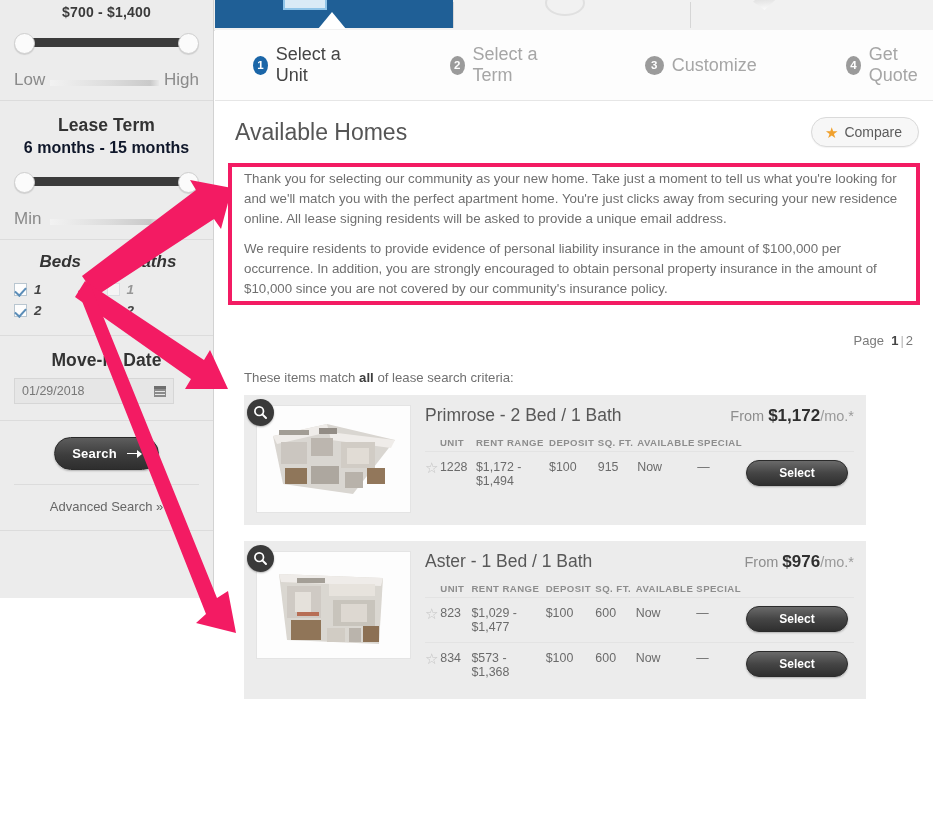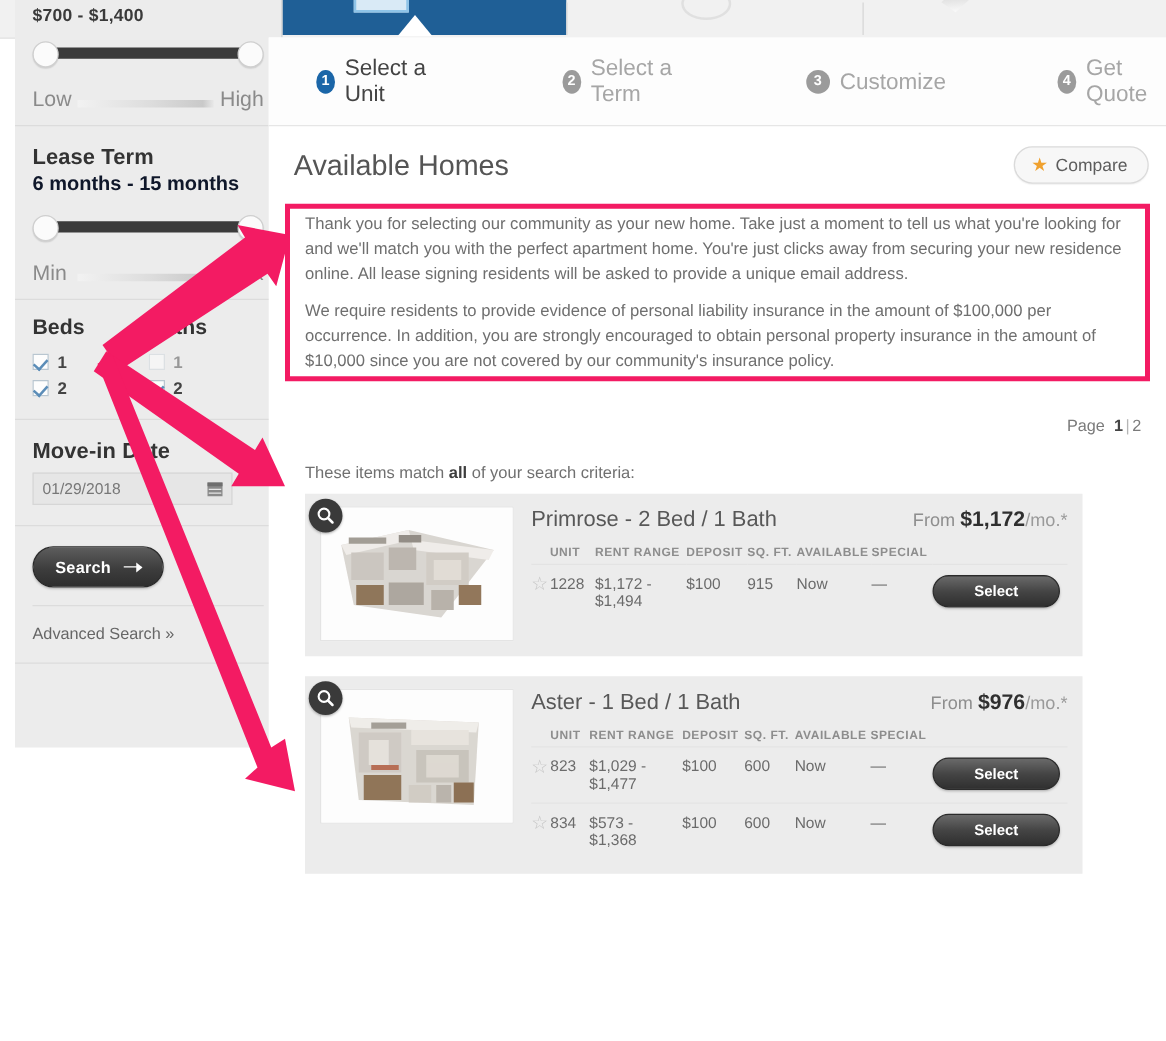--- a/index.html
+++ b/index.html
@@ -42,24 +42,25 @@
     border: 2px solid #e0e0e0; border-radius: 50%;
   }
   .tab-ghost-pen {
     position: absolute; left: 757px; top: -6px; width: 14px; height: 14px;
     background: linear-gradient(135deg, #d4d4d4 0%, #eaeaea 60%, #fafafa 100%);
     transform: rotate(35deg) skewX(-12deg);
   }
 
   
   .sidebar {
-    position: absolute; left: 12px; top: 0; width: 214px; height: 598px;
+    position: absolute; left: 0; top: 0; width: 214px; height: 598px;
     background: #ececec;
     border-right: 1px solid #d2d2d2;
     box-sizing: border-box;
+    text-align: center;
   }
   .sb-sec { padding: 0 14px; position: relative; }
   .sb-rule { height: 1px; background: #dcdcdc; margin: 0; }
   .sb-price-val {
     font-size: 14px; font-weight: bold; color: #3a3a3a;
     padding: 4px 0 10px 0; letter-spacing: .2px;
   }
   .slider-wrap { position: relative; height: 26px; }
   .slider-track {
     position: absolute; left: 10px; right: 10px; top: 8px; height: 9px;
@@ -80,21 +81,21 @@
     position: absolute; left: 36px; right: 40px; top: 24px; height: 6px;
     background: linear-gradient(90deg, #f2f2f2 0%, #dcdcdc 55%, #c9c9c9 92%, #e8e8e8 100%);
   }
   .sb-h {
     font-size: 17.5px; font-weight: bold; color: #333;
     padding: 14px 0 3px 0; letter-spacing: .1px;
   }
   .sb-sub { font-size: 16px; font-weight: bold; color: #0f172a; padding-bottom: 12px; }
 
   .bedbath { display: flex; padding-top: 12px; padding-bottom: 14px; }
-  .bb-col { width: 96px; }
+  .bb-col { width: 96px; font-style: italic; }
   .bb-title { font-size: 17px; font-weight: bold; color: #333; padding-bottom: 7px; }
   .bb-row { display: flex; align-items: center; gap: 7px; padding: 3px 0; }
   .cbox {
     width: 13px; height: 13px; border: 1px solid #b9c6d0; background: #fdfdfd;
     position: relative; box-sizing: border-box;
   }
   .cbox.on::after {
     content: ""; position: absolute; left: 2px; top: 1px;
     width: 5px; height: 9px; border: solid #5b8db8;
     border-width: 0 2px 2px 0; transform: rotate(42deg);
@@ -411,21 +412,21 @@
         <p>Thank you for selecting our community as your new home. Take just a moment to tell us what you're looking for and we'll match you with the perfect apartment home. You're just clicks away from securing your new residence online. All lease signing residents will be asked to provide a unique email address.</p>
         <p>We require residents to provide evidence of personal liability insurance in the amount of $100,000 per occurrence. In addition, you are strongly encouraged to obtain personal property insurance in the amount of $10,000 since you are not covered by our community's insurance policy.</p>
       </div>
 
       <div class="pager">
         <span>Page</span>
         &nbsp;<b>1</b><span class="sep">|</span><span>2</span>
       </div>
 
       <div class="match-line">
-        <span>These items match </span><b>all</b><span> of your search criteria:</span>
+        <span>These items match </span><b>all</b><span> of lease search criteria:</span>
       </div>
 
       <div class="card">
         <div class="thumb-wrap">
           <div class="thumb">
             <svg width="155" height="108" viewBox="0 0 155 108">
               <rect x="0" y="0" width="155" height="108" fill="#fdfdfd"></rect>
               <g opacity="0.95">
                 <polygon points="16,30 70,18 138,34 96,88 26,78" fill="#d8d4cf"></polygon>
                 <polygon points="16,30 70,18 72,26 20,38" fill="#efece8"></polygon>

